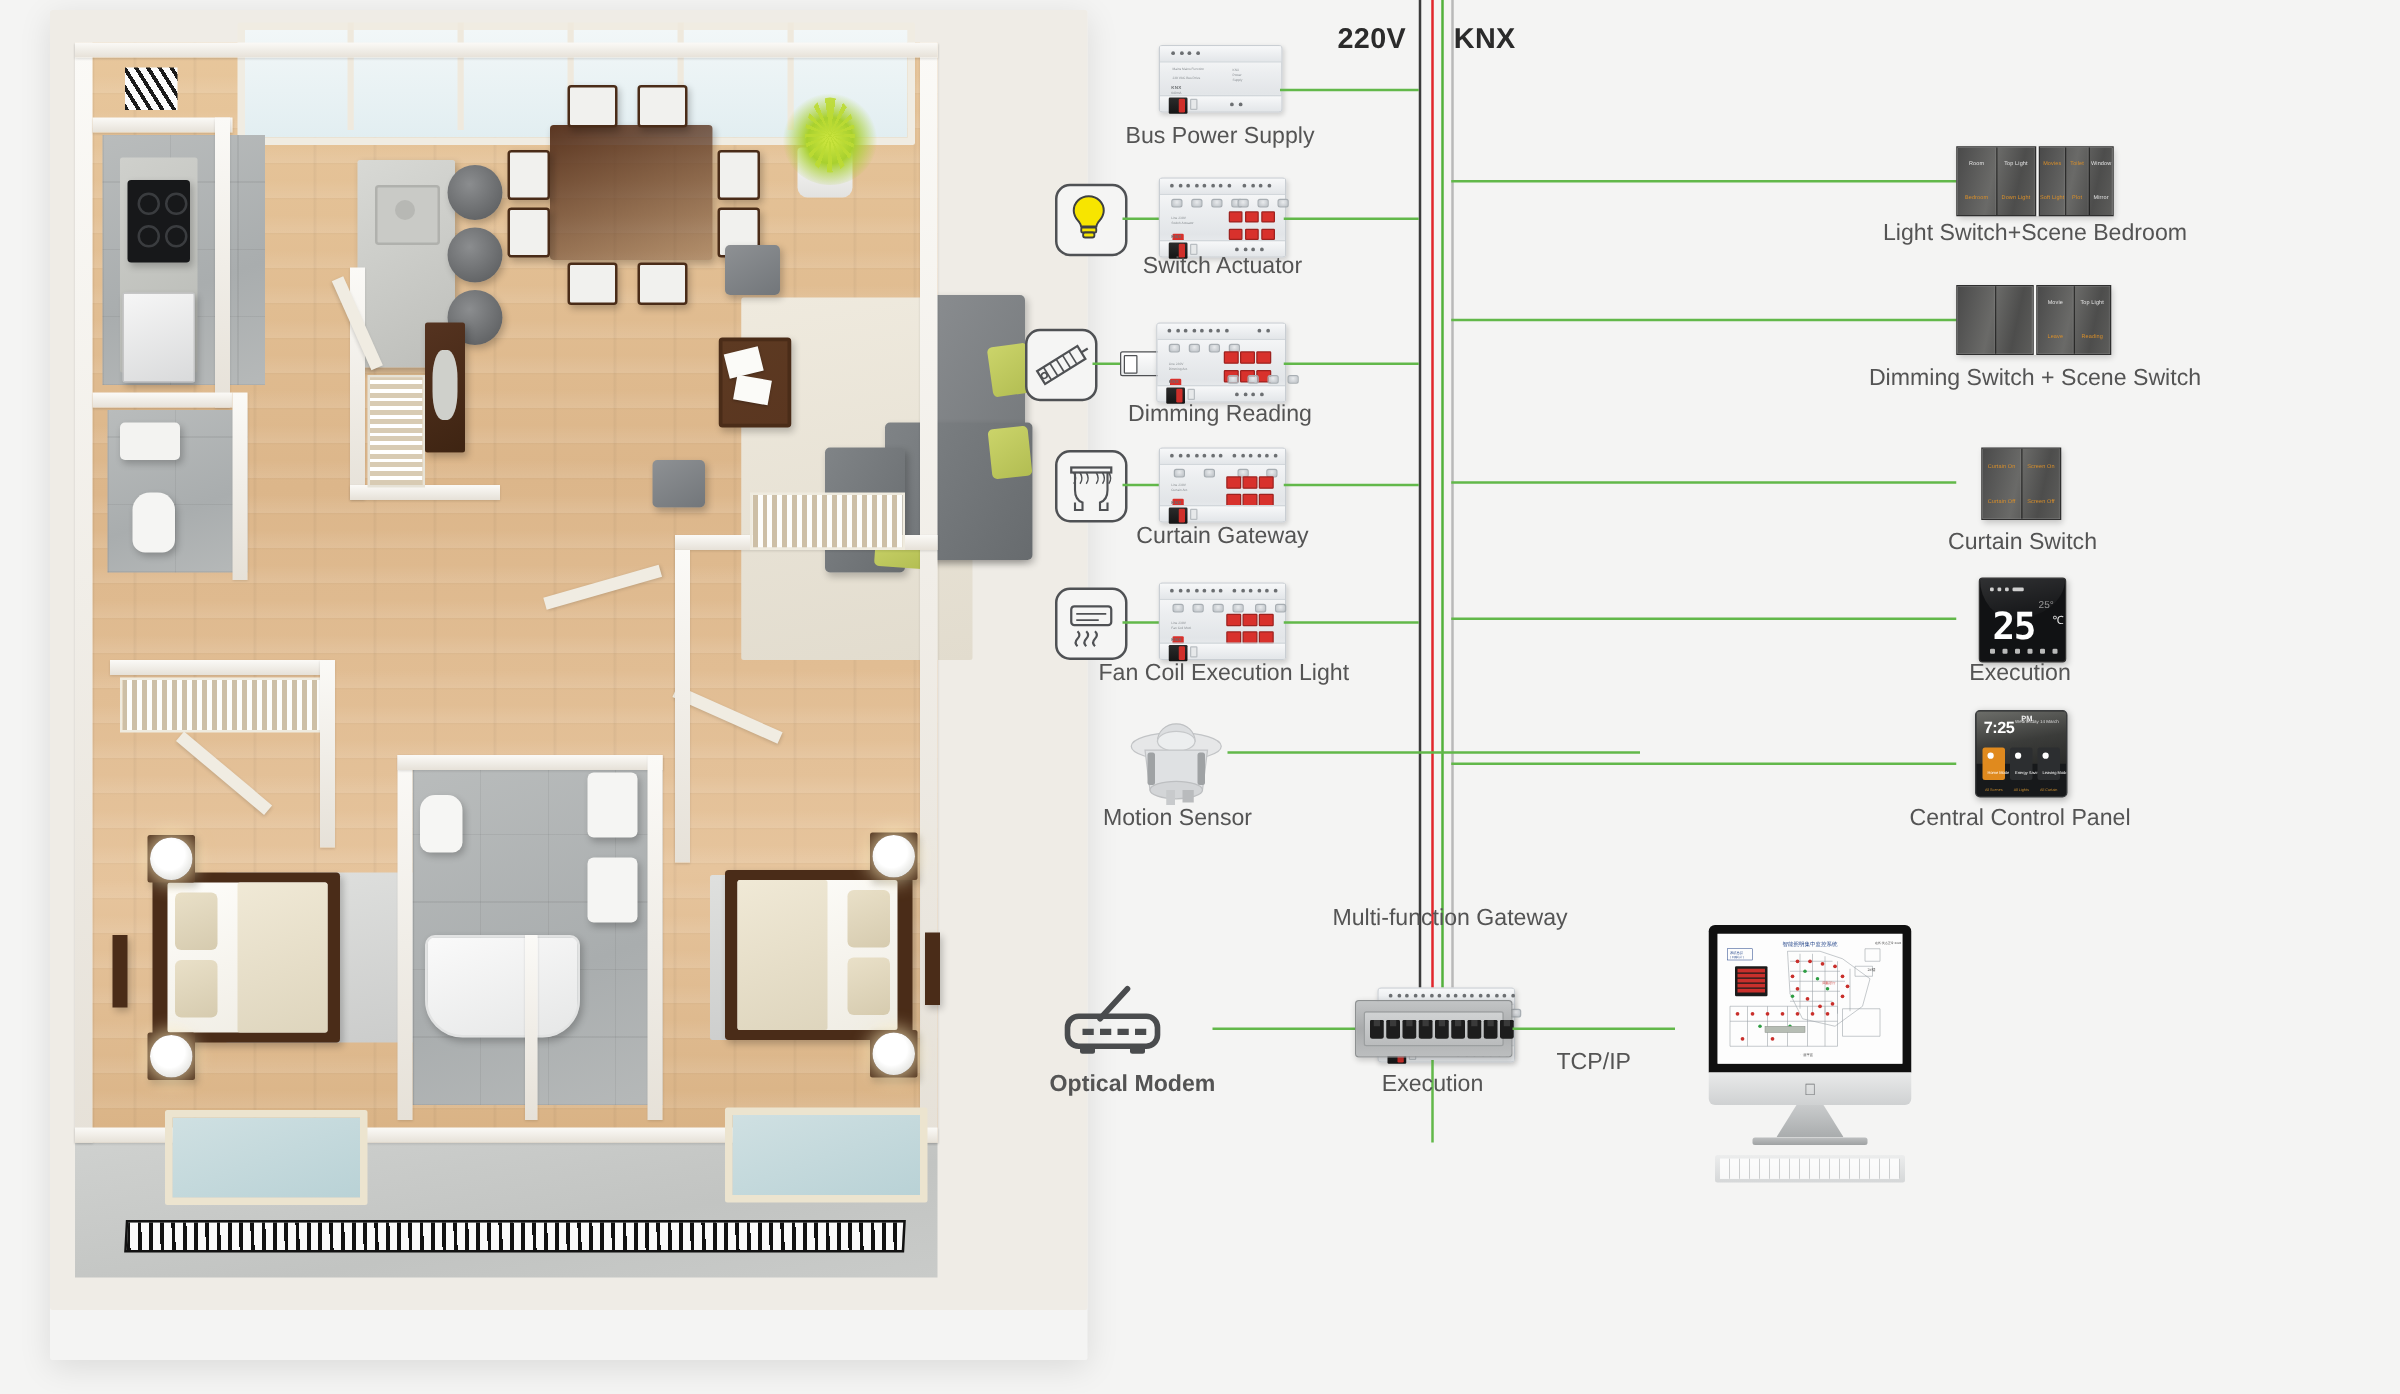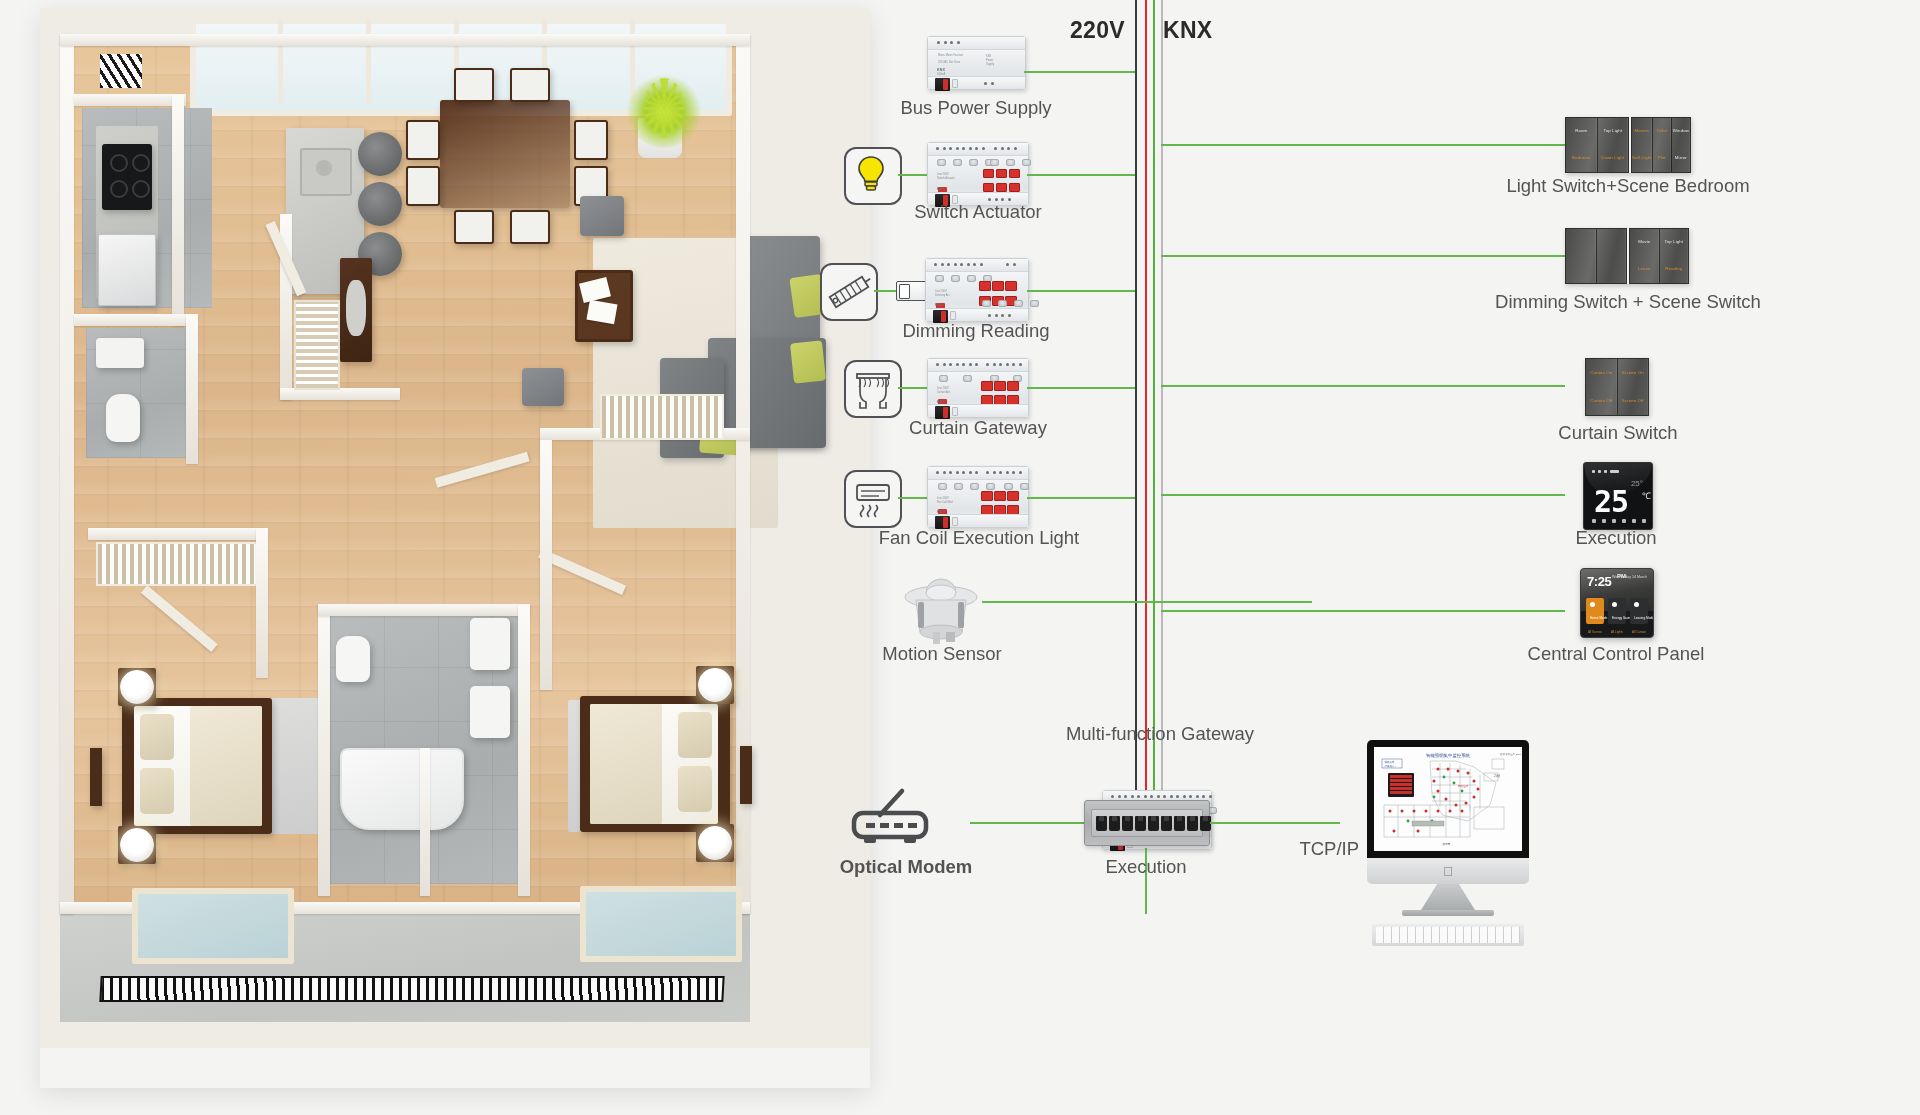--- a/index.html
+++ b/index.html
@@ -753,21 +753,21 @@
         <div class="rj"></div>
         <div class="rj"></div>
         <div class="rj"></div>
         <div class="rj"></div>
         <div class="rj"></div>
       </div>
     </div>
     <div class="nodelabel" style="left:196px;top:856px;width:140px;">Execution</div>
 
     <div class="greenwire" style="left:330px;top:822px;width:130px;"></div>
-    <div class="nodelabel" style="left:339px;top:838px;width:140px;text-align:right;">TCP/IP</div>
+    <div class="nodelabel" style="left:325px;top:838px;width:140px;">TCP/IP</div>
 
     <div class="imac" style="left:487px;top:740px;width:162px;height:206px;">
       <div class="imac-screen">
         <div class="imac-disp">
           <svg width="148" height="104" viewBox="0 0 148 104">
             <rect width="148" height="104" fill="#fdfdfd"></rect>
             <text x="74" y="10" font-size="4.4" fill="#1c3f86" text-anchor="middle" font-family="DejaVu Sans, sans-serif">智能照明集中监控系统</text>
             <text x="126" y="8" font-size="2.4" fill="#555">在线 状态正常  2024</text>
             <rect x="8" y="12" width="20" height="9" fill="none" stroke="#1c3f86" stroke-width=".4"></rect>
             <text x="10" y="16" font-size="2.6" fill="#1c3f86">系统总览</text>

